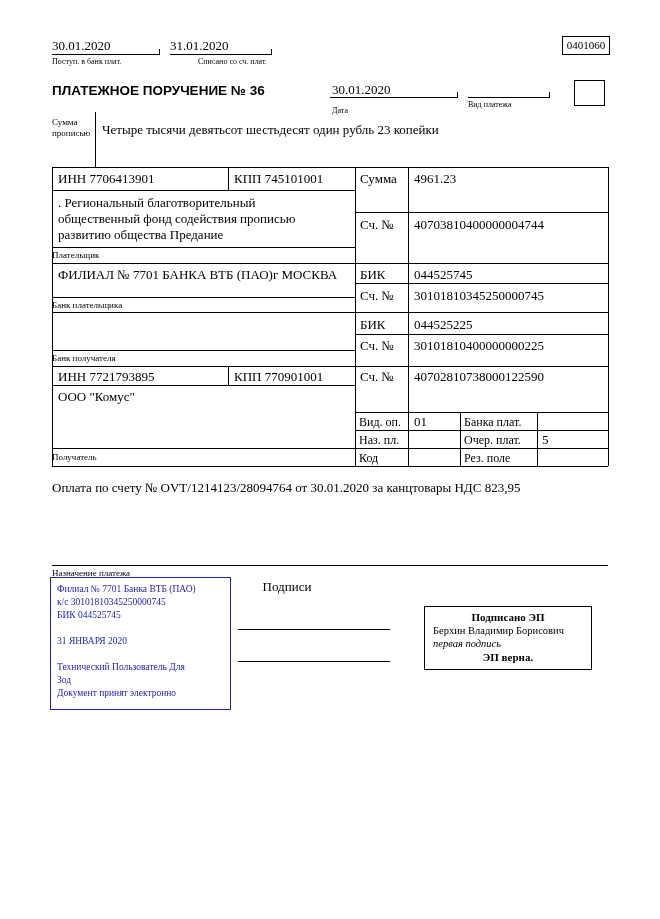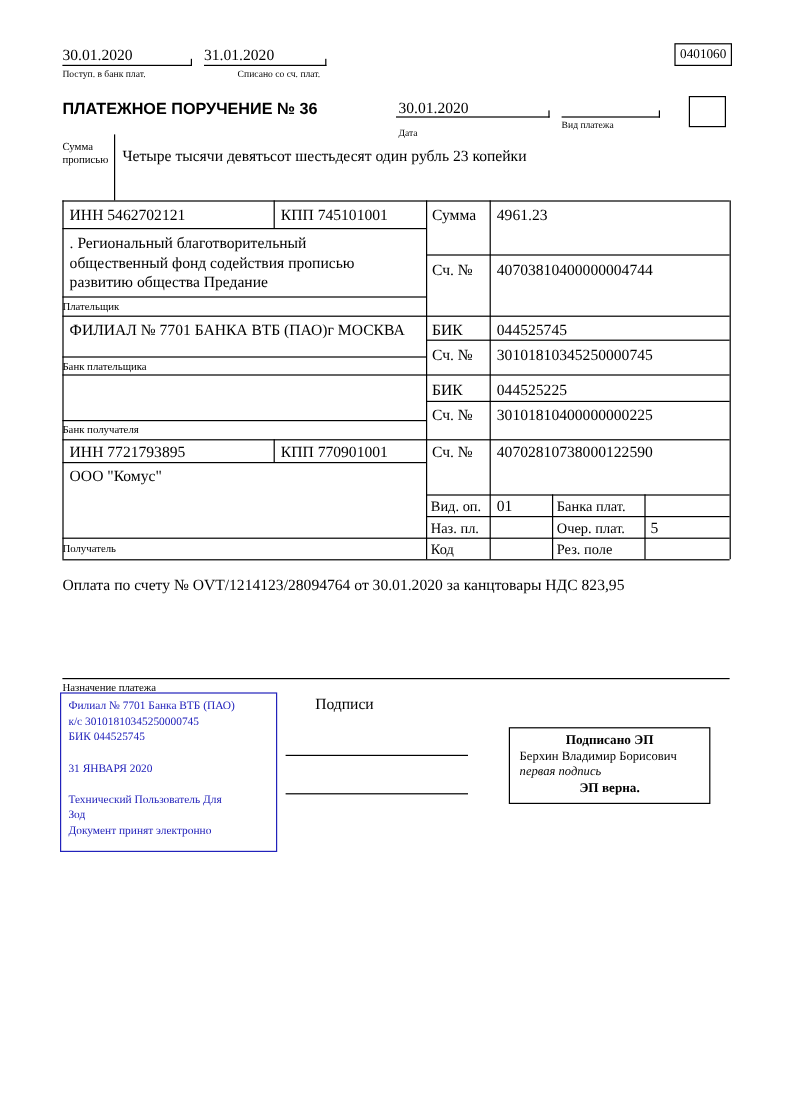--- a/index.html
+++ b/index.html
@@ -80,21 +80,21 @@
 
   <div class="abs vl" style="left:52px;  top:167px; height:299px;"></div>
   <div class="abs vl" style="left:608px; top:167px; height:299px;"></div>
   <div class="abs vl" style="left:355px; top:167px; height:299px;"></div>
   <div class="abs vl" style="left:408px; top:167px; height:299px;"></div>
   <div class="abs vl" style="left:228px; top:167px; height:23px;"></div>
   <div class="abs vl" style="left:228px; top:366px; height:19px;"></div>
   <div class="abs vl" style="left:460px; top:412px; height:54px;"></div>
   <div class="abs vl" style="left:537px; top:412px; height:54px;"></div>
 
-  <div class="abs t13" style="left:58px;  top:171px;">ИНН 5462702121</div>
+  <div class="abs t13" style="left:58px;  top:171px;">ИНН 7706413901</div>
   <div class="abs t13" style="left:234px; top:171px;">КПП 745101001</div>
   <div class="abs t13" style="left:360px; top:171px;">Сумма</div>
   <div class="abs t13" style="left:414px; top:171px;">4961.23</div>
 
   <div class="abs t13" style="left:58px; top:195px; width:252px;">. Региональный благотворительный общественный фонд содействия прописью развитию общества Предание</div>
   <div class="abs t13" style="left:360px; top:217px;">Сч. №</div>
   <div class="abs t13" style="left:414px; top:217px;">40703810400000004744</div>
   <div class="abs s9" style="left:52px; top:250px;">Плательщик</div>
 
   <div class="abs t13" style="left:58px;  top:267px;">ФИЛИАЛ № 7701 БАНКА ВТБ (ПАО)г МОСКВА</div>

